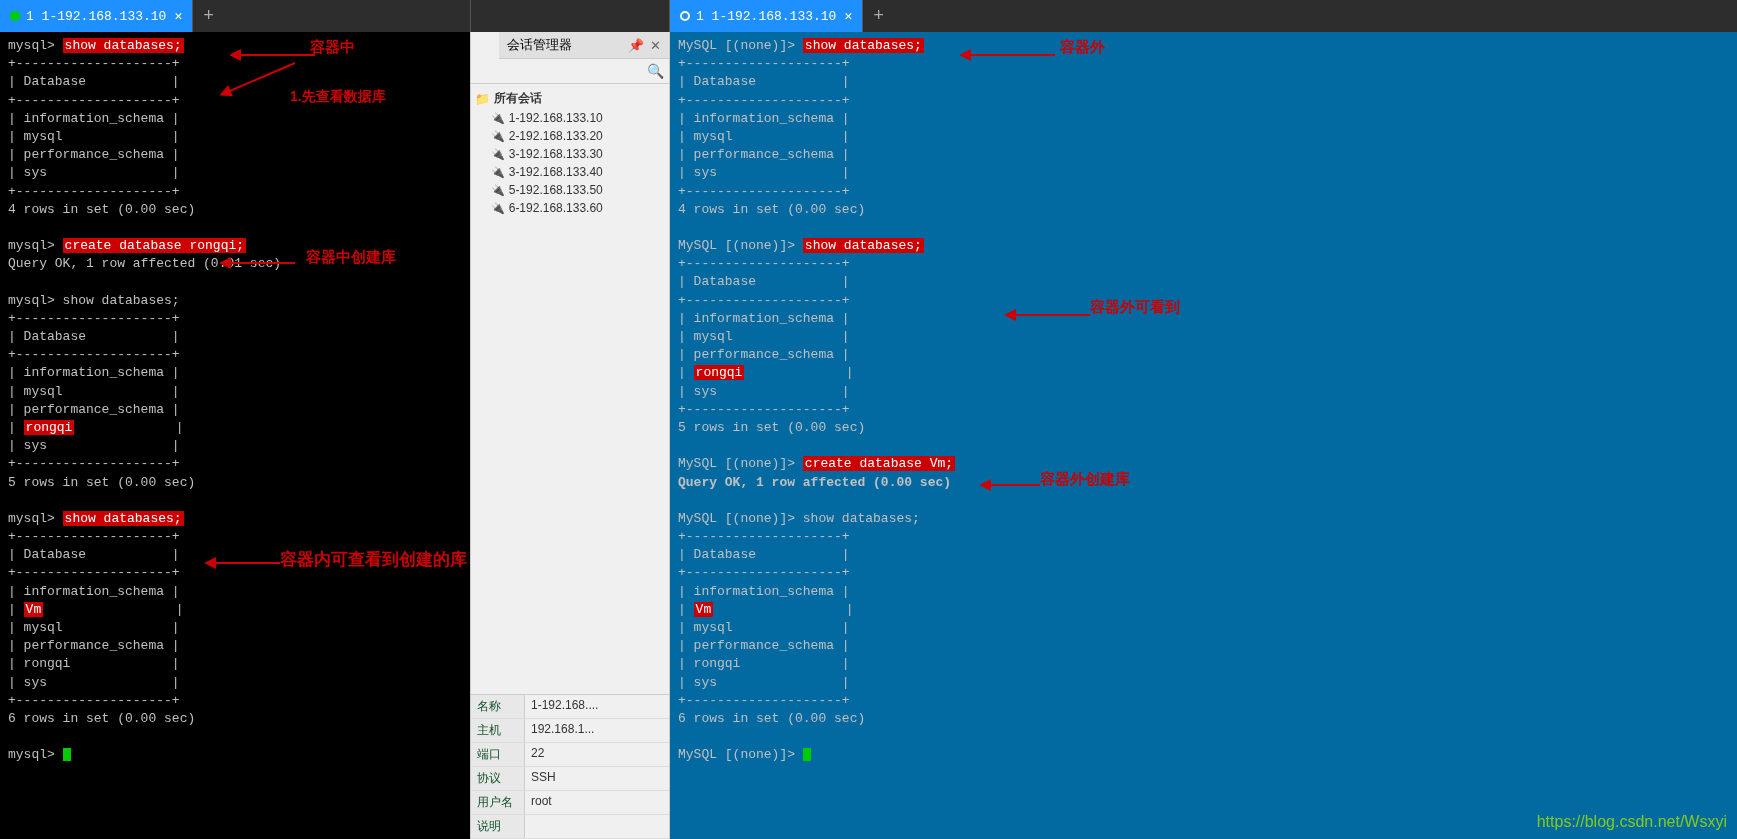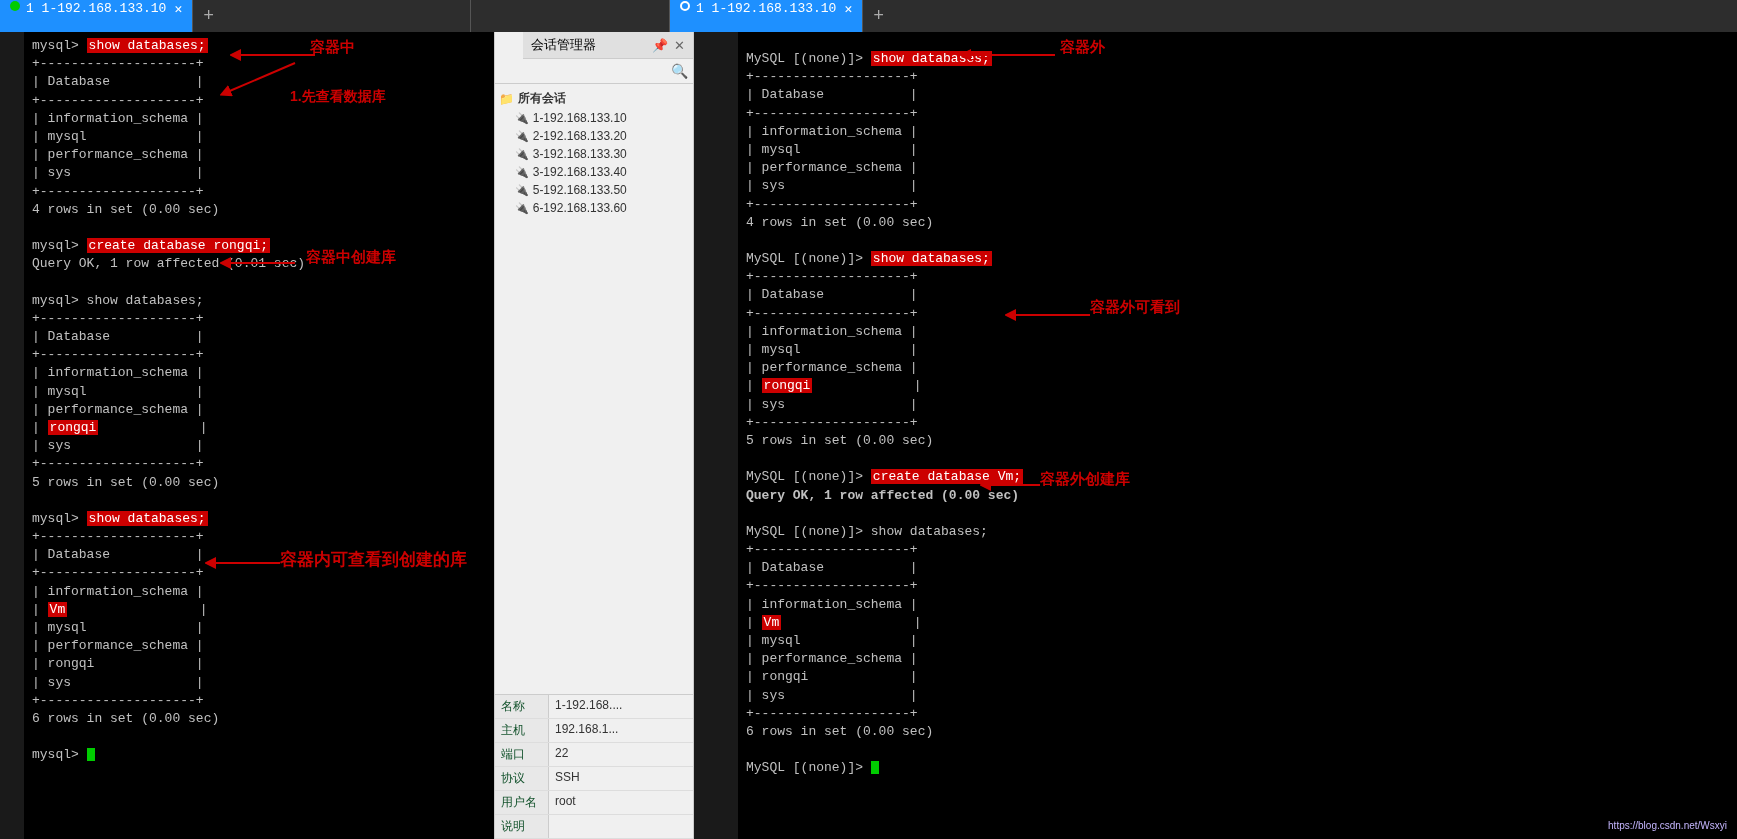--- a/index.html
+++ b/index.html
@@ -10,21 +10,21 @@
       font-family: 'Courier New', Courier, monospace;
       font-size: 13px;
       color: #c0c0c0;
       overflow: hidden;
       display: flex;
       flex-direction: column;
     }
 
     .tab-left {
       display: flex;
-      align-items: flex-start;
+      align-items: center;
       background: #1e90ff;
       height: 32px;
       padding: 1px 10px;
       color: white;
       font-size: 13px;
       min-width: 180px;
       border-right: 1px solid #555;
     }
     .tab-dot {
       width: 10px;
@@ -54,21 +54,20 @@
     }
 
     
     .terminal-left {
       flex: 0 0 470px;
       background: #000;
       padding: 5px 8px;
       overflow-y: auto;
       color: #c0c0c0;
       position: relative;
-      margin-left: 24px;
     }
 
     
     .session-manager {
       flex: 0 0 200px;
       background: #f0f0f0;
       border-left: 1px solid #ccc;
       border-right: 1px solid #ccc;
       display: flex;
       flex-direction: column;
@@ -148,25 +147,24 @@
     }
     .info-value {
       padding: 3px 6px;
       color: #333;
       flex: 1;
     }
 
     
     .terminal-right {
       flex: 1;
-      background: #000000;
-      padding: 18px 8px;
+      background: #0369a1;
+      padding: 5px 8px;
       overflow-y: auto;
       color: #c0c0c0;
-      margin-left: 44px;
     }
 
     
     .term-line {
       line-height: 1.4;
       white-space: pre;
       display: block;
     }
     .prompt { color: #c0c0c0; }
     .cmd-highlight {
@@ -201,23 +199,23 @@
       color: #cc0000;
       font-family: Arial, sans-serif;
       font-weight: bold;
       font-size: 15px;
     }
 
     .watermark {
       position: absolute;
       bottom: 8px;
       right: 10px;
-      color: #c4b5fd;
+      color: #84cc16;
       font-family: Arial, sans-serif;
-      font-size: 10px;
+      font-size: 16px;
       pointer-events: none;
     }
 
     .top-combined {
       display: flex;
       height: 32px;
       background: #2d2d2d;
     }
     .left-tabs {
       display: flex;

